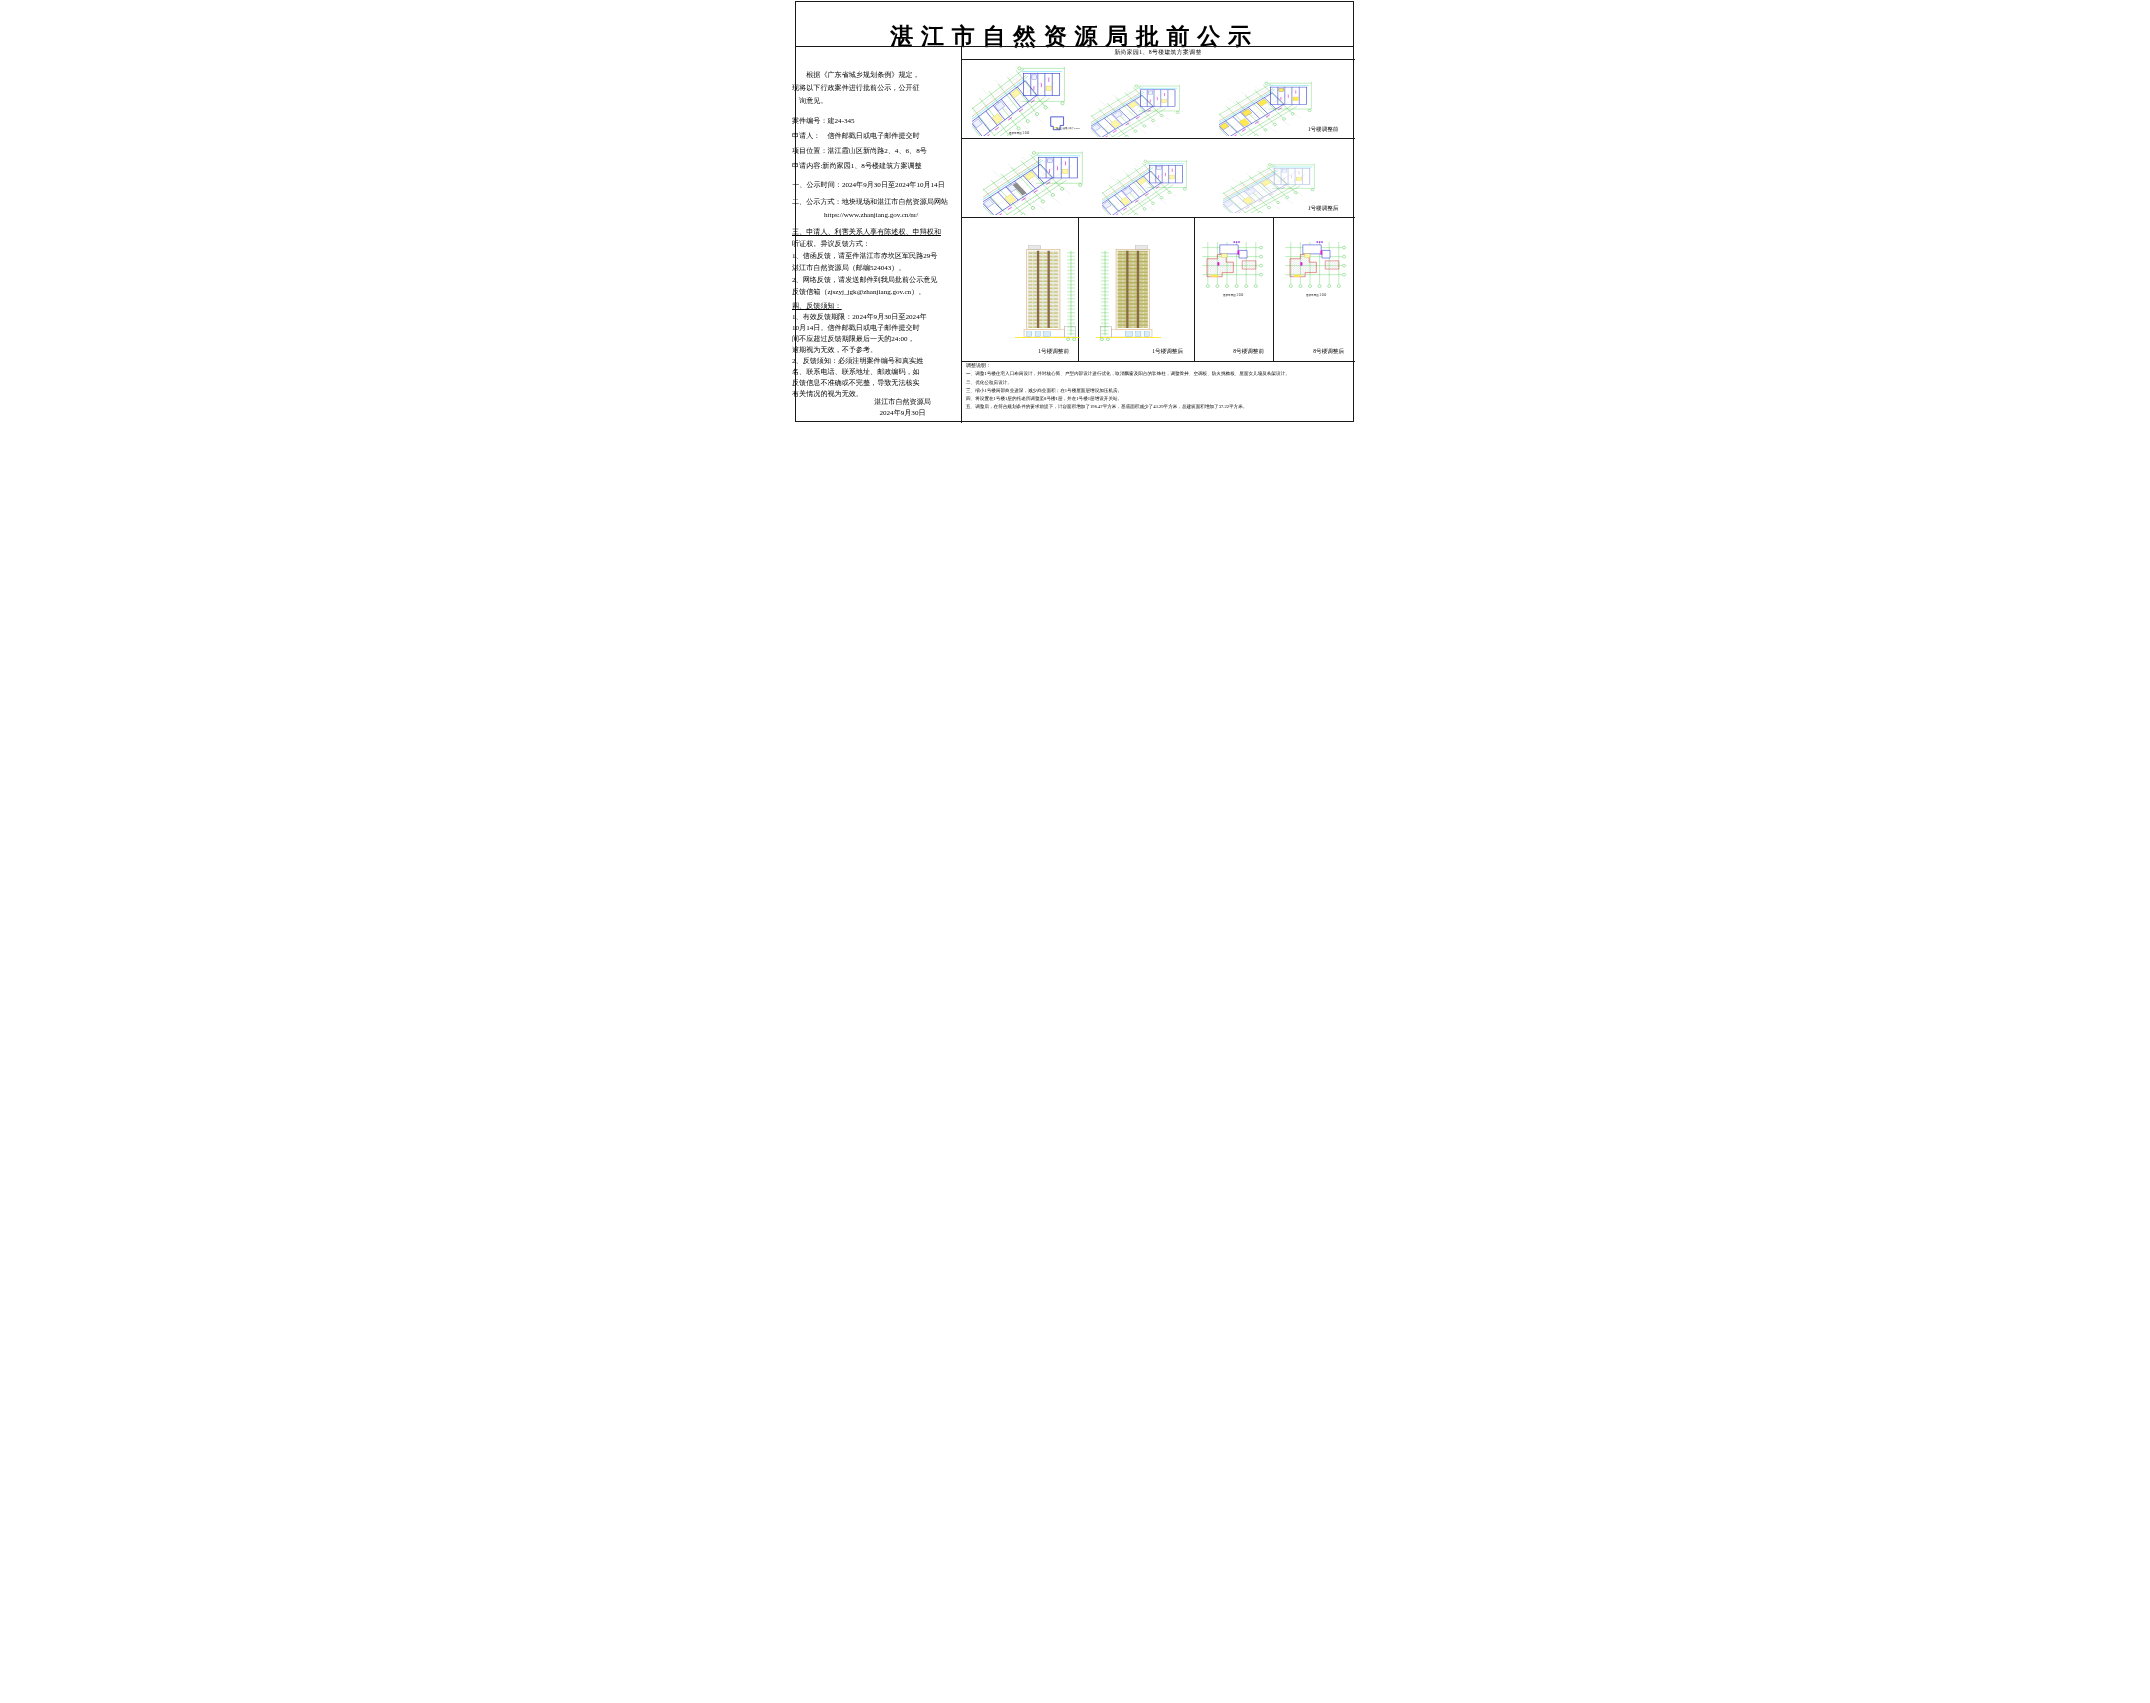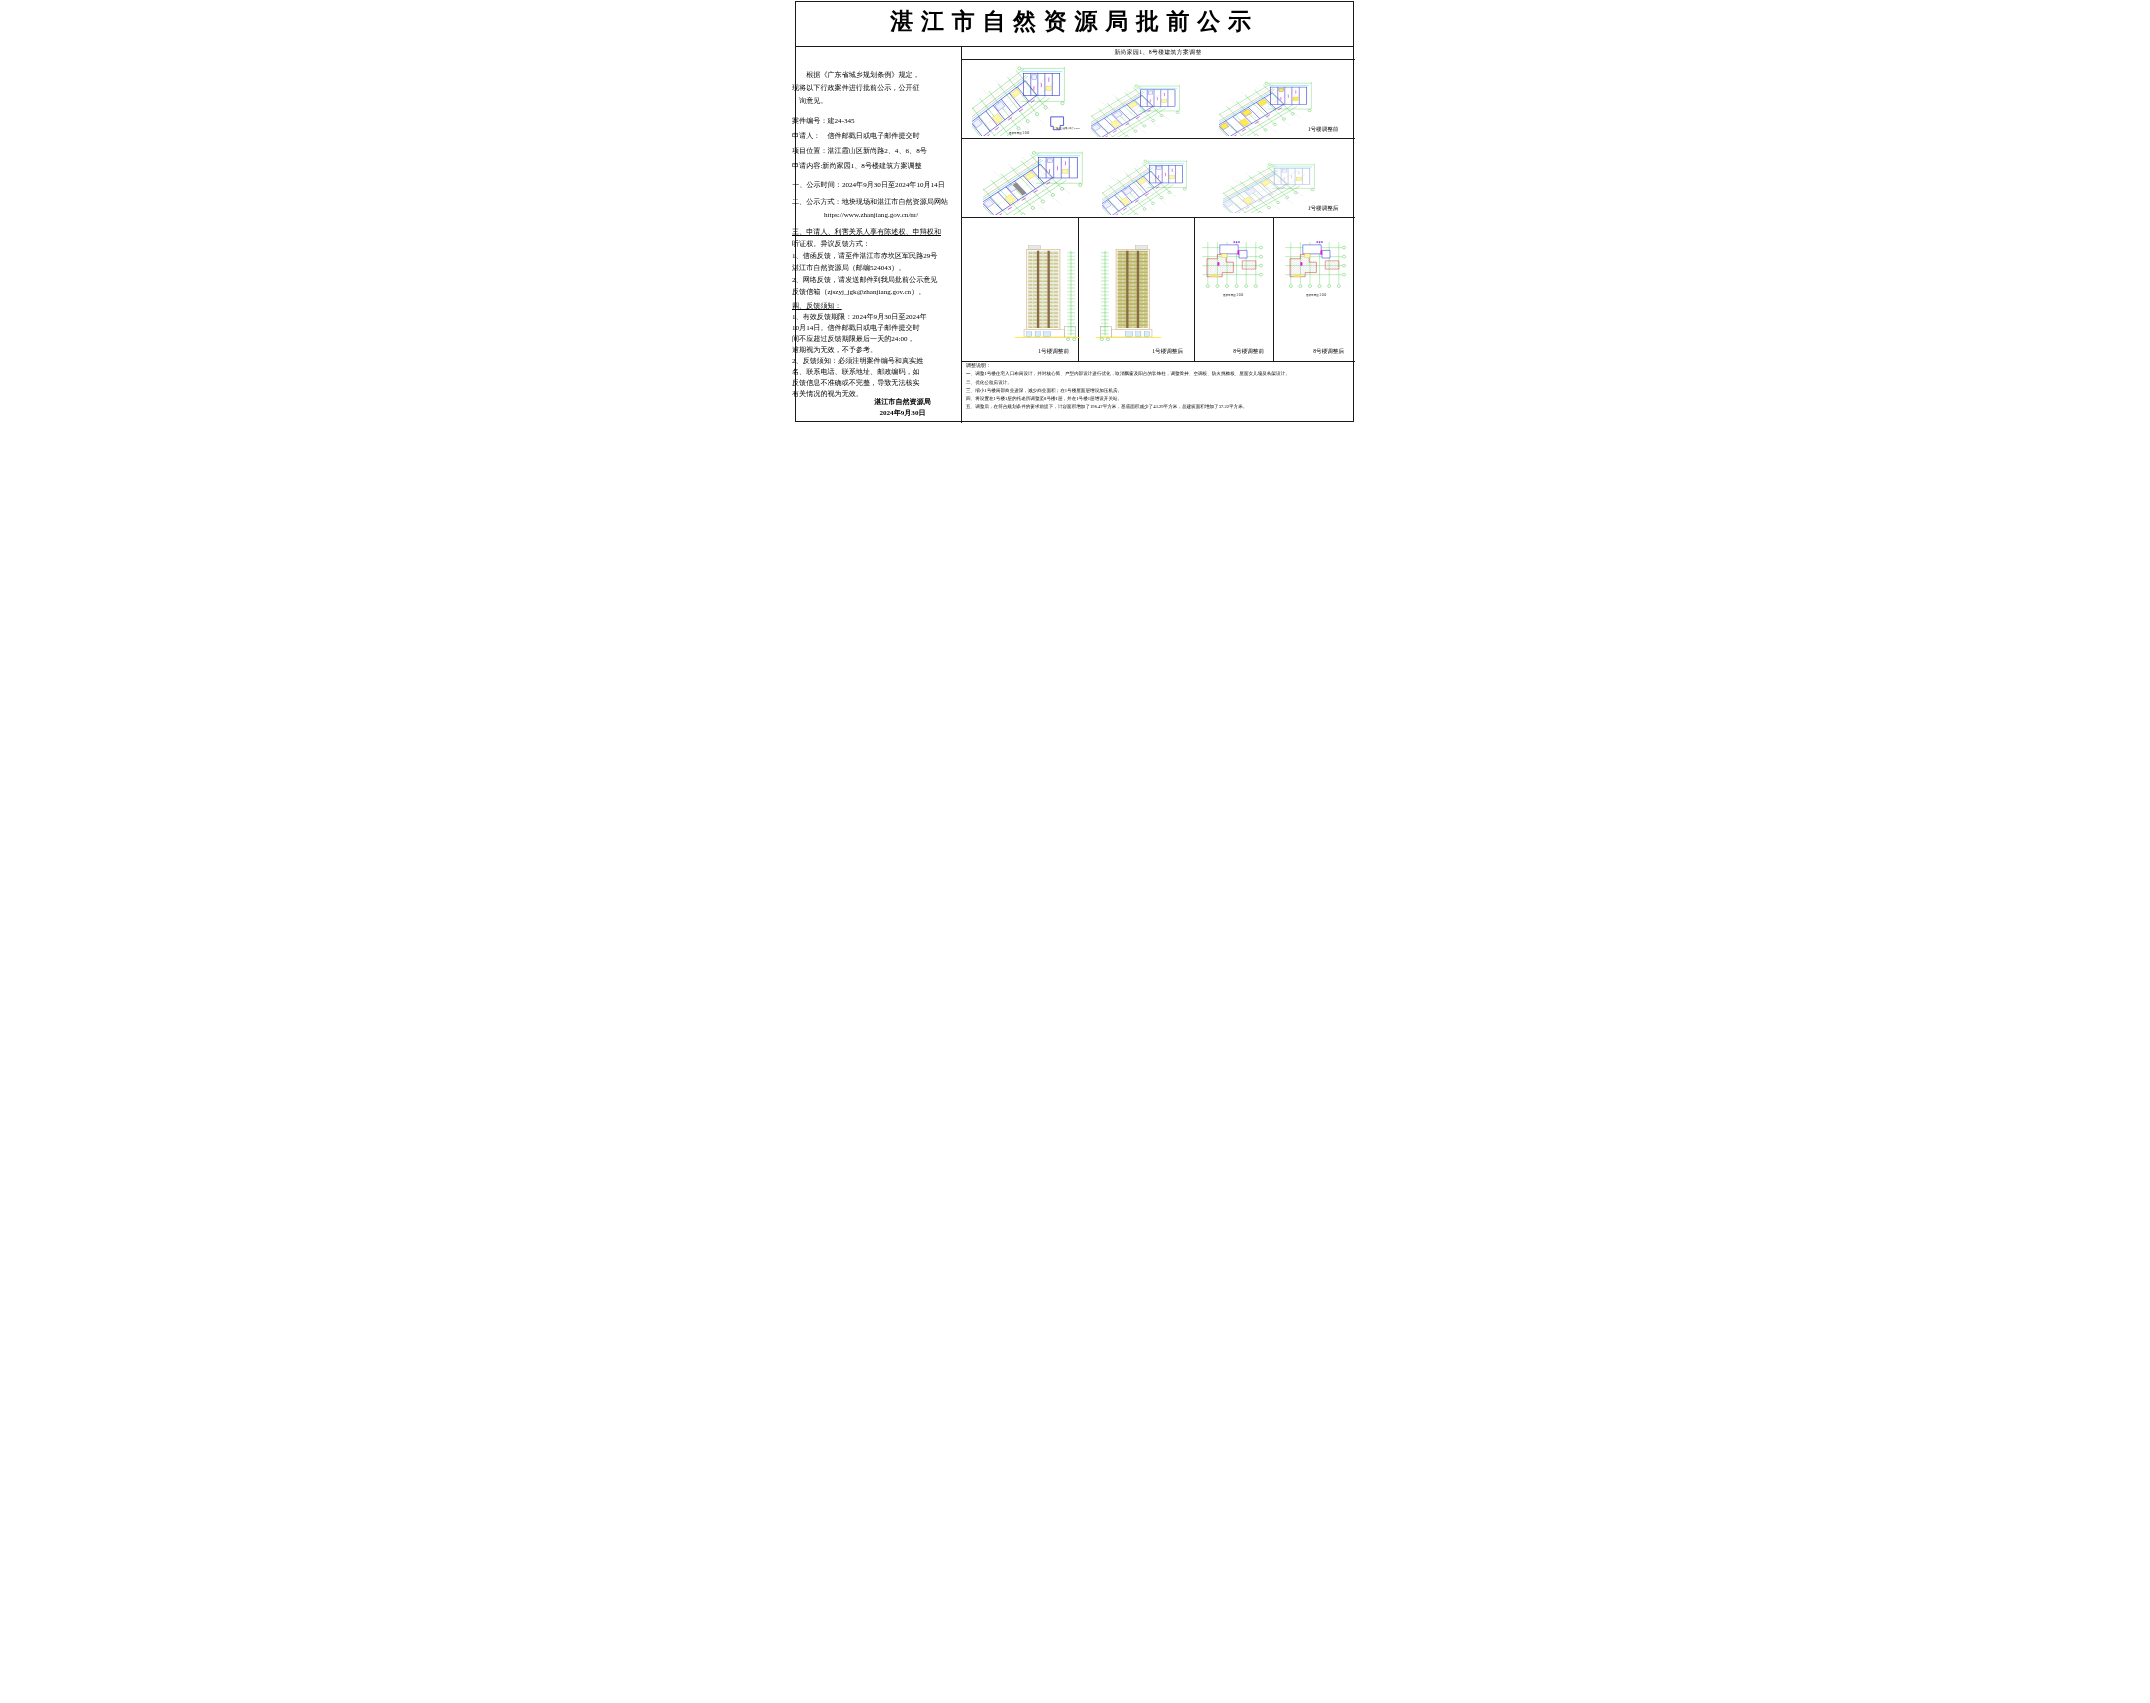--- a/index.html
+++ b/index.html
@@ -5,33 +5,33 @@
   html,body{margin:0;padding:0;background:#fff;}
   #sheet{
     position:relative;width:602px;height:426px;margin:0 auto;background:#fff;
     font-family:"Liberation Serif","DejaVu Serif",serif;color:#000;overflow:hidden;
   }
   .hline,.vline{position:absolute;background:#1a1a1a;}
   .hline{height:0.6px;}
   .vline{width:0.6px;}
   #outer-border{position:absolute;left:21px;top:0.9px;width:559px;height:421px;border:0.9px solid #1a1a1a;box-sizing:border-box;}
   #page-title{
-    position:absolute;left:21px;top:6px;width:559px;text-align:center;
+    position:absolute;left:21px;top:21px;width:559px;text-align:center;
     font-size:23px;font-weight:bold;letter-spacing:7.7px;white-space:nowrap;
   }
   
   #left-text{position:absolute;left:18px;top:69px;width:153px;}
   .ln{font-size:7.1px;line-height:13px;white-space:nowrap;}
   .ln.case{line-height:15px;}
   .ln.b3{line-height:12px;}
   .ln.b4{line-height:11px;}
   .mt14{margin-top:6px;} .mt12{margin-top:5.2px;text-align:center;} .mt8{margin-top:3.4px;text-decoration:underline;} .mt4{margin-top:4px;font-family:Liberation Serif, serif;}
   .url-line{padding-left:32px;}
   #signature{position:absolute;left:77px;top:397px;width:103px;text-align:center;}
-  #signature .ln{line-height:11.2px;font-weight:bold;}
+  #signature .ln{line-height:11.2px;}
   
   #rp-header{position:absolute;left:187px;top:48px;width:394px;text-align:center;font-size:5.8px;letter-spacing:0.4px;}
   .row-label{position:absolute;font-size:5.6px;text-align:right;white-space:nowrap;}
   #notes{position:absolute;left:192px;top:362px;width:386px;}
   #notes .nh{font-size:5px;line-height:8.2px;}
   #notes .ni{font-size:4.6px;line-height:8.3px;white-space:nowrap;}
   .drawing{position:absolute;}
   .cap{position:absolute;text-align:center;color:#111;font-family:"Liberation Sans","DejaVu Sans",sans-serif;}
   
   svg .cgrid line{stroke:#c8c8c8;stroke-width:.6;}

